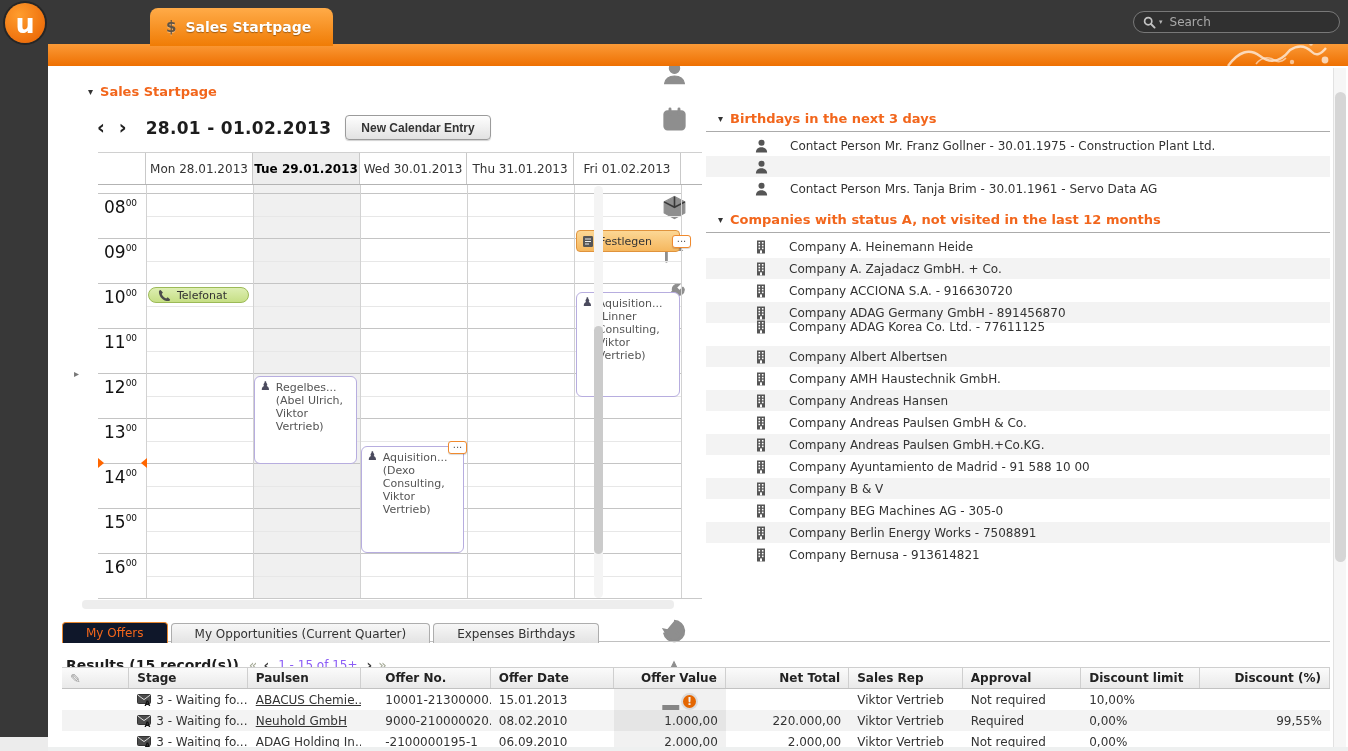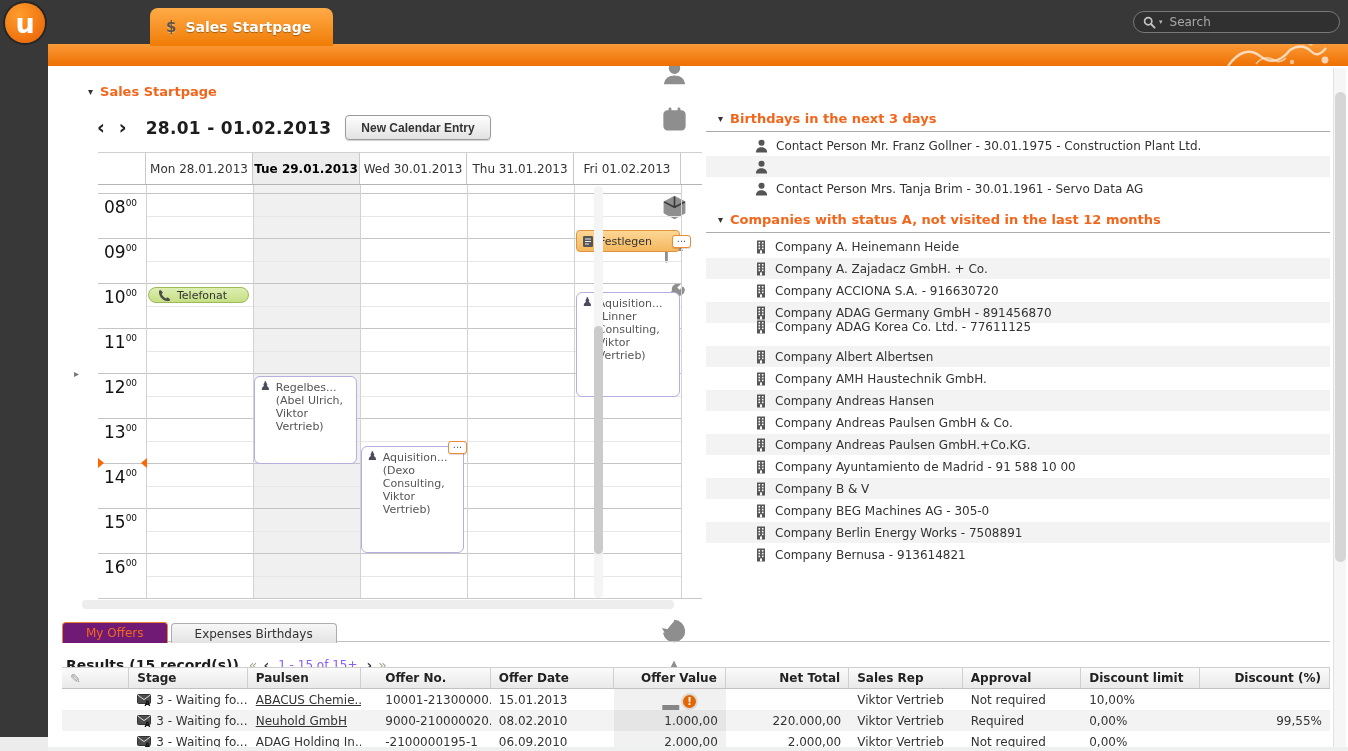--- a/index.html
+++ b/index.html
@@ -80,31 +80,31 @@
               color:#555; font-size:10px; line-height:5px; text-align:center; cursor:pointer; box-shadow:0 1px 1px rgba(0,0,0,.15); }
   .cal-vscroll { position:absolute; left:594px; top:186px; width:9px; height:412px; background:#f4f4f4; border-radius:5px; }
   .cal-vscroll .thumb { position:absolute; left:0; top:140px; width:9px; height:228px; background:#cbcbcb; border-radius:5px; }
   .cal-hstrip { position:absolute; left:82px; top:600px; width:592px; height:9px; background:#ededed; border-radius:4px; }
   .collapse-handle { position:absolute; left:74px; top:368px; color:#777; font-size:10px; cursor:pointer; }
 
   
   .rpanel { position:absolute; left:706px; top:0; width:624px; }
   .p-hdr { position:absolute; left:12px; }
   .p-rule { position:absolute; left:0; width:624px; border-top:1px solid #ababab; }
-  .p-row { position:absolute; left:0; width:624px; height:21px; display:flex; align-items:center; gap:8px;
+  .p-row { position:absolute; left:0; width:624px; height:21px; display:flex; align-items:center; gap:22px;
            padding-left:49px; font-size:12px; color:#333; cursor:pointer; }
   .p-row.alt { background:#f3f3f3; }
   .p-row svg { flex:0 0 auto; }
 
   
   .tabs { position:absolute; left:62px; top:622px; display:flex; align-items:flex-end; z-index:5; }
   .tab { height:20px; padding:0 23px; margin-right:3px; display:flex; align-items:center; font-size:12px; color:#333;
          background:linear-gradient(#f7f7f7,#e3e3e3); border:1px solid #adadad; border-bottom:none;
          border-radius:4px 4px 0 0; cursor:pointer; white-space:nowrap; }
-  .tab.active { background:#701a75; border-color:#e8872f; color:#f2661c; height:21px; position:relative; z-index:6; }
+  .tab.active { background:#0f172a; border-color:#e8872f; color:#f2661c; height:21px; position:relative; z-index:6; }
   .tabs-rule { position:absolute; left:62px; top:641px; width:1268px; border-top:1px solid #c0c0c0; z-index:4; }
   .results-line { position:absolute; left:66px; top:646px; display:flex; align-items:center; gap:6px; }
   .results-label { font-weight:bold; font-size:14px; color:#1d1d1d; margin-right:4px; }
   .pg { cursor:pointer; font-size:14px; line-height:1; }
   .pg.outer { color:#a3a894; }
   .pg.inner { color:#3a3a3a; font-weight:bold; }
   .pg-range { font-size:12px; color:#8b5cf6; margin:12px 3px; }
 
   .otable { position:absolute; left:62px; top:667px; width:1268px; }
   .thead { display:flex; height:22px; background:linear-gradient(#fbfbfb,#e9e9e9);
@@ -557,20 +557,21 @@
         <rect x="3.5" y="7.6" width="1.6" height="1.6" fill="#fff"></rect>
         <rect x="6.9" y="7.6" width="1.6" height="1.6" fill="#fff"></rect>
         <rect x="5" y="10.4" width="2" height="3" fill="#fff"></rect>
       </svg>
       <span>Company Bernusa - 913614821</span>
     </div>
   </div>
 
 <div class="tabs">
   <div class="tab active">My Offers</div>
+  <div class="tab">My Opportunities (Current Quarter)</div>
   <div class="tab">Expenses Birthdays</div>
 </div>
 <div class="tabs-rule"></div>
 
 <div class="results-line">
   <span class="results-label">Results (15 record(s))</span>
   <span class="pg outer">«</span>
   <span class="pg inner">‹</span>
   <span class="pg-range">1 - 15 of 15+</span>
   <span class="pg inner">›</span>

